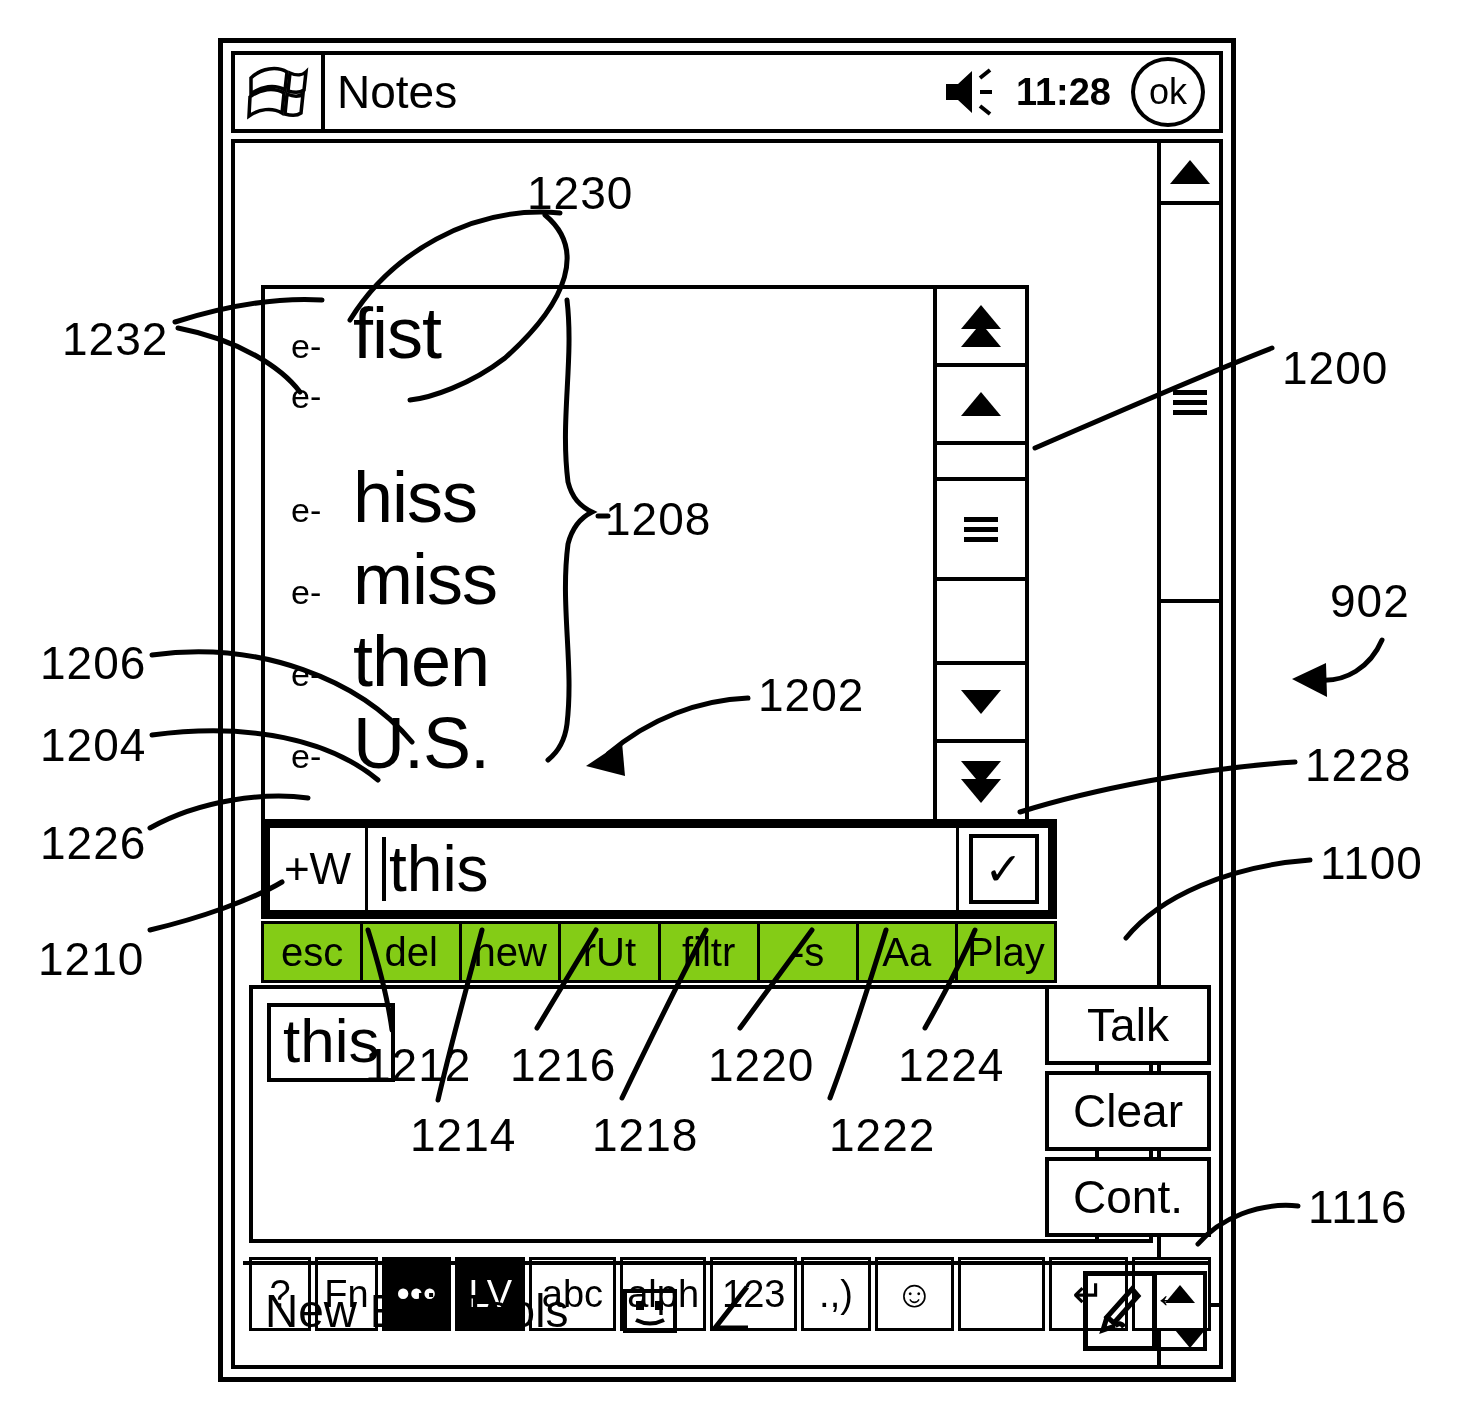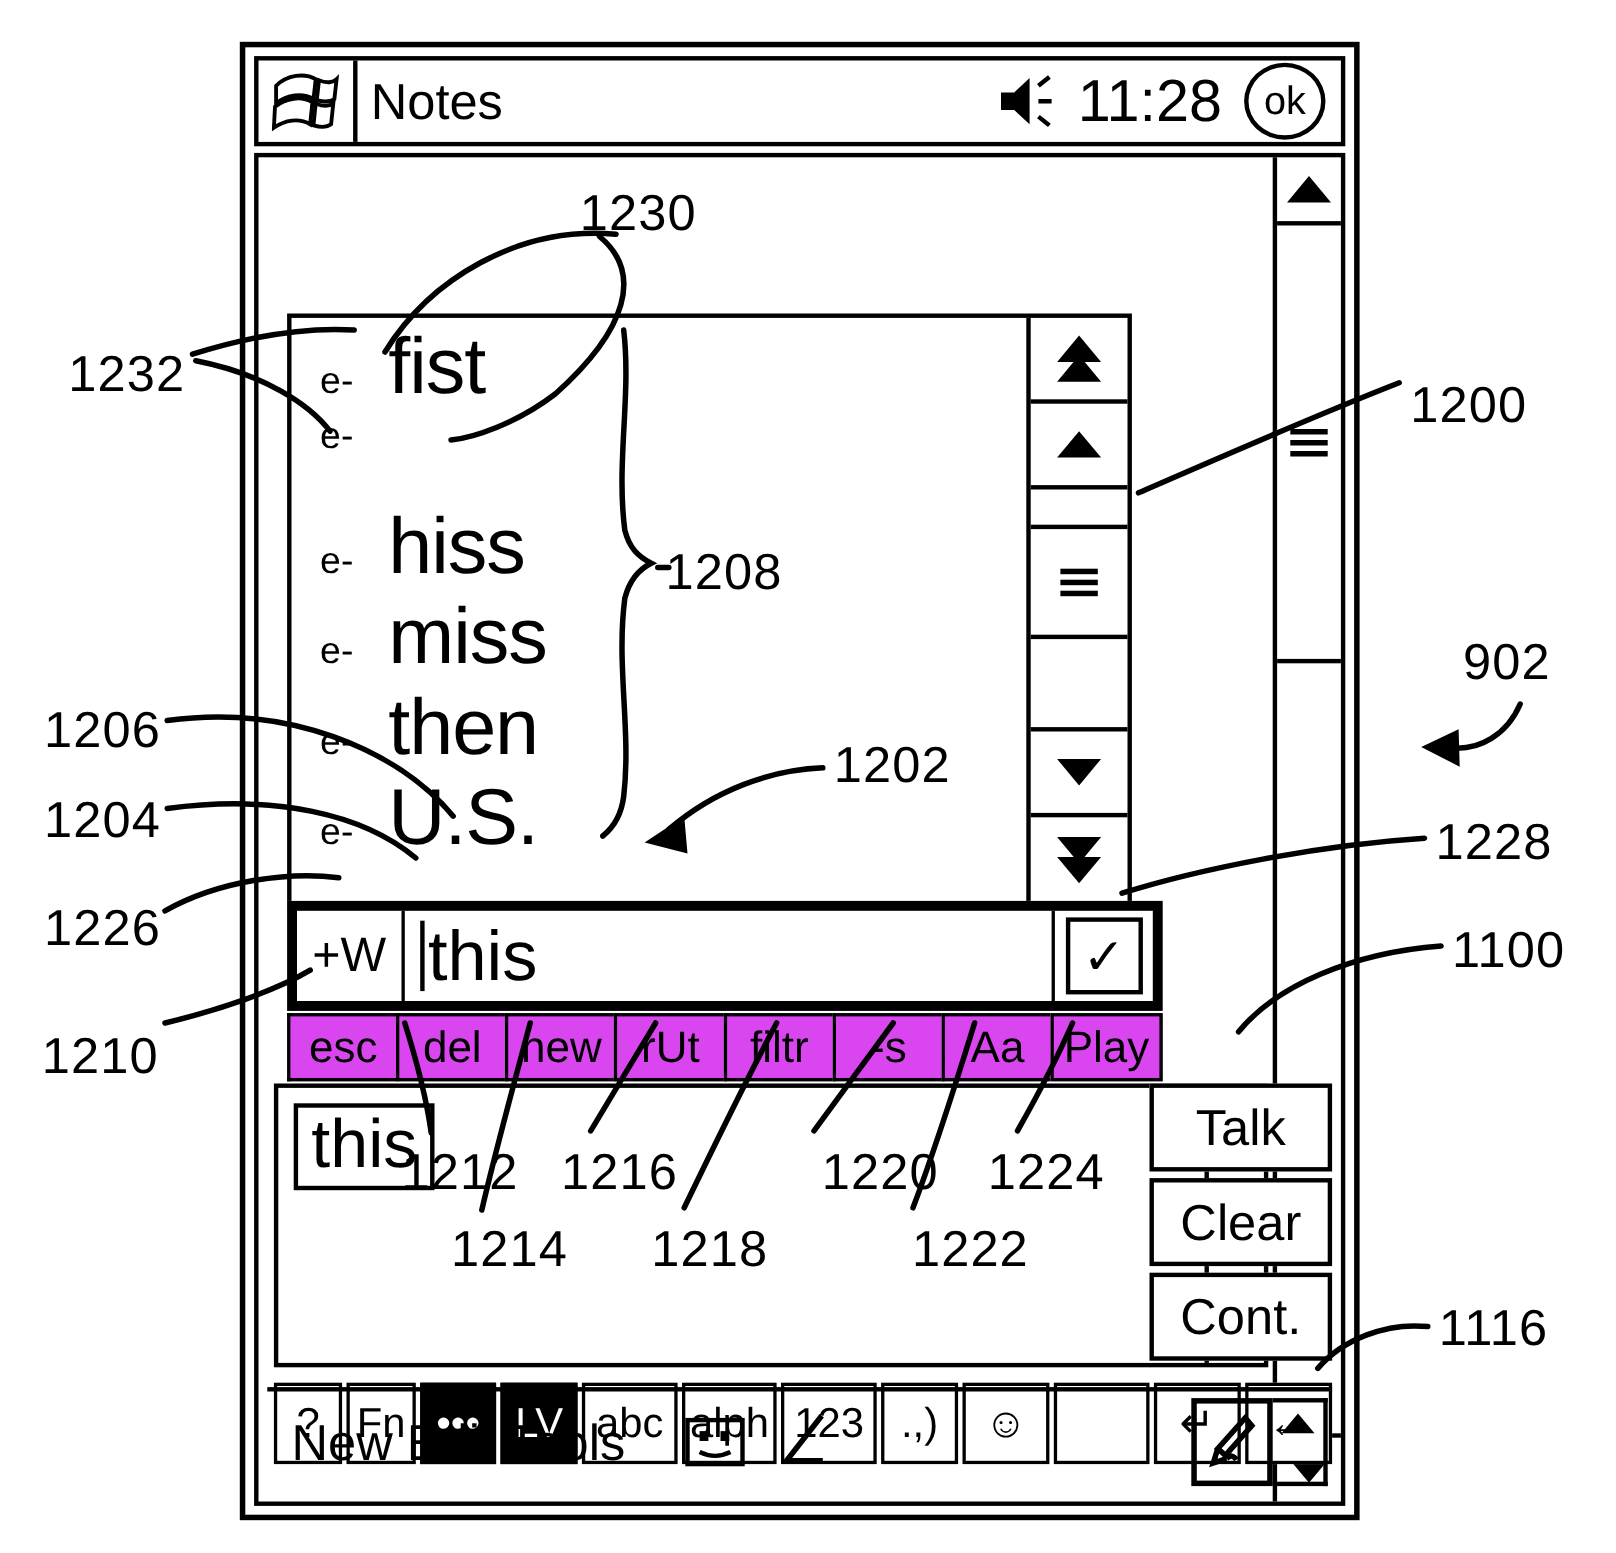--- a/index.html
+++ b/index.html
@@ -45,21 +45,21 @@
     display:flex; align-items:center; justify-content:center;
   }
   #titletext {
     flex:1; display:flex; align-items:center;
     padding-left:12px;
     font-size:46px; line-height:1;
   }
   #titleright {
     display:flex; align-items:center; gap:14px; padding-right:14px;
   }
-  #clock { font-size:54px; line-height:1; }
+  #clock { font-size:38px; line-height:1;font-weight:bold; }
   #okbtn {
     width:74px; height:70px; border:4px solid #000; border-radius:50%;
     display:flex; align-items:center; justify-content:center;
     font-size:36px; line-height:1;
     margin-left:6px;
   }
 
   
   #client {
     position:absolute; left:8px; top:96px; right:8px; bottom:8px;
@@ -155,21 +155,21 @@
 
   
   #cmdbar {
     position:absolute; left:26px; top:778px;
     width:796px; height:62px;
     display:flex;
   }
   .cmdkey {
     flex:1; border:3px solid #000; border-right-width:0;
     display:flex; align-items:center; justify-content:center;
-    font-size:40px; line-height:1; background:#d946ef;
+    font-size:40px; line-height:1; background:#84cc16;
   }
   .cmdkey:last-child { border-right-width:3px; }
 
   
   #editor {
     position:absolute; left:14px; top:842px; right:66px; height:258px;
     border:4px solid #000; background:#fff;
     display:flex;
   }
   #editorbody { flex:1; position:relative; padding:14px 0 0 14px; }
@@ -493,20 +493,20 @@
   <span class="ref" style="left:1330px;top:578px;">902</span>
   <span class="ref" style="left:40px;  top:640px;">1206</span>
   <span class="ref" style="left:758px; top:672px;">1202</span>
   <span class="ref" style="left:40px;  top:722px;">1204</span>
   <span class="ref" style="left:1305px;top:742px;">1228</span>
   <span class="ref" style="left:40px;  top:820px;">1226</span>
   <span class="ref" style="left:1320px;top:840px;">1100</span>
   <span class="ref" style="left:38px;  top:936px;">1210</span>
   <span class="ref" style="left:365px; top:1042px;">1212</span>
   <span class="ref" style="left:510px; top:1042px;">1216</span>
-  <span class="ref" style="left:747px; top:1042px;">1220</span>
+  <span class="ref" style="left:708px; top:1042px;">1220</span>
   <span class="ref" style="left:898px; top:1042px;">1224</span>
   <span class="ref" style="left:410px; top:1112px;">1214</span>
   <span class="ref" style="left:592px; top:1112px;">1218</span>
   <span class="ref" style="left:800px; top:1112px;margin-left:29px;">1222</span>
   <span class="ref" style="left:1308px;top:1184px;">1116</span>
 
 </div>
 
 </body></html>

